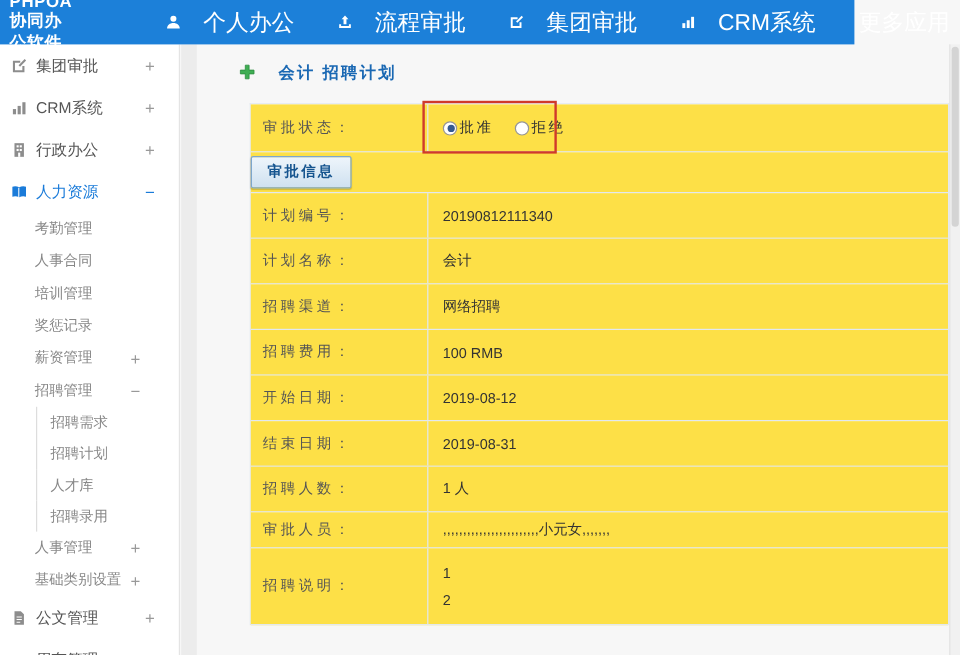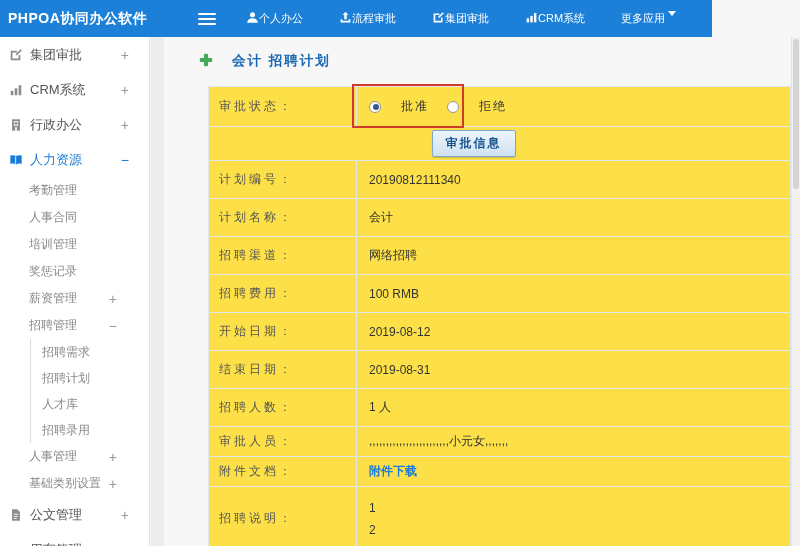--- a/index.html
+++ b/index.html
@@ -8,21 +8,21 @@
     font-family:"Liberation Sans","DejaVu Sans",sans-serif;
     background:#f7f7f7; font-size:12px; color:#333;
   }
   
   .topbar { position:absolute; top:0; left:0; width:712px; height:37px;
     background:#1c80d9; display:flex; align-items:center; color:#fff; z-index:5; }
   .logo { width:150px; padding-left:8px; font-size:14px; font-weight:bold; letter-spacing:.5px; }
   .burger { margin-left:48px; width:18px; cursor:pointer; }
   .burger i { display:block; height:2px; background:#fff; margin:3px 0; border-radius:1px; }
   .nav { display:flex; align-items:center; margin-left:30px; gap:36px; }
-  .nav-item { display:flex; align-items:flex-start; gap:0; font-size:11px; cursor:pointer; white-space:nowrap; }
+  .nav-item { display:flex; align-items:center; gap:18px; font-size:19px; cursor:pointer; white-space:nowrap; }
   .nav-item svg { display:block; }
   .caret { width:0; height:0; border-left:4px solid transparent; border-right:4px solid transparent;
     border-top:5px solid #fff; margin-left:3px; }
   
   .sidebar { position:absolute; top:37px; left:0; width:150px; bottom:0; background:#fff;
     border-right:1px solid #e4e4e4; z-index:4; }
   .s-row { position:relative; display:flex; align-items:center; cursor:pointer; }
   .lv0 { height:35px; padding-left:9px; font-size:13px; color:#555; }
   .lv0 .s-icon { width:15px; height:15px; margin-right:6px; display:inline-flex; align-items:center; }
   .lv1 { height:27px; padding-left:29px; font-size:12px; color:#888; }
@@ -39,27 +39,27 @@
   .row { display:flex; border-bottom:1px solid #e2e8ef; background:#fde047; }
   .h-status { height:40px; }
   .h-btn { height:34px; }
   .h-std { height:38px; }
   .h-short { height:30px; }
   .h-tall { height:64px; }
   .cell-label { width:147px; padding:0 10px; display:flex; align-items:center;
     color:#555; letter-spacing:3px; flex-shrink:0; }
   .cell-value { flex:1; border-left:1px solid #e2e8ef; padding:0 12px; display:flex; align-items:center; }
   .pre { white-space:pre-line; line-height:22px; }
-  .radio-opt { display:flex; align-items:center; gap:20px; margin-right:18px; cursor:pointer; }
+  .radio-opt { display:flex; align-items:center; gap:2px; margin-right:18px; cursor:pointer; }
   .radio { width:12px; height:12px; border:1px solid #969696; border-radius:50%;
     display:inline-block; position:relative; background:#fff; flex-shrink:0; }
   .radio.checked::after { content:""; position:absolute; left:2.5px; top:2.5px; width:6px; height:6px;
     border-radius:50%; background:#35598f; }
   .radio-label { letter-spacing:2px; color:#333; }
-  .btn-row { justify-content:center; align-items:center; padding-right:52px; }
+  .btn-row { justify-content:flex-start; align-items:center; padding-right:52px; }
   .approve-btn { padding:4px 13px; font-size:12px; font-weight:bold; letter-spacing:2px;
     color:#15548f; border:1px solid #7da7cd; border-radius:2px; cursor:pointer;
     background:linear-gradient(#eef5fb,#cfe1f0); box-shadow:0 1px 1px rgba(0,0,0,.18);
     font-family:"Liberation Sans","DejaVu Sans",sans-serif; }
   .file-link { color:#1a7bd9; font-weight:bold; text-decoration:none; cursor:pointer; }
   .red-box { position:absolute; left:352px; top:84px; width:112px; height:44px;
     border:2px solid #d03a2b; z-index:6; pointer-events:none; }
   
   .scrollbar { position:absolute; right:0; top:37px; width:9px; bottom:0;
     background:#f1f1f1; border-left:1px solid #e3e3e3; z-index:7; }
@@ -285,26 +285,20 @@
     <div class="cell-value">2019-08-31</div>
   </div>
   <div class="row h-std">
     <div class="cell-label">招聘人数：</div>
     <div class="cell-value">1 人</div>
   </div>
   <div class="row h-short">
     <div class="cell-label">审批人员：</div>
     <div class="cell-value">,,,,,,,,,,,,,,,,,,,,,,,,小元女,,,,,,,</div>
   </div>
-  <div class="row h-short">
-    <div class="cell-label">附件文档：</div>
-    <div class="cell-value">
-      <a class="file-link">附件下载</a>
-    </div>
-  </div>
   <div class="row h-tall">
     <div class="cell-label">招聘说明：</div>
     <div class="cell-value pre">1
 2</div>
   </div>
 
 </div>
 
 <div class="red-box"></div>
 

